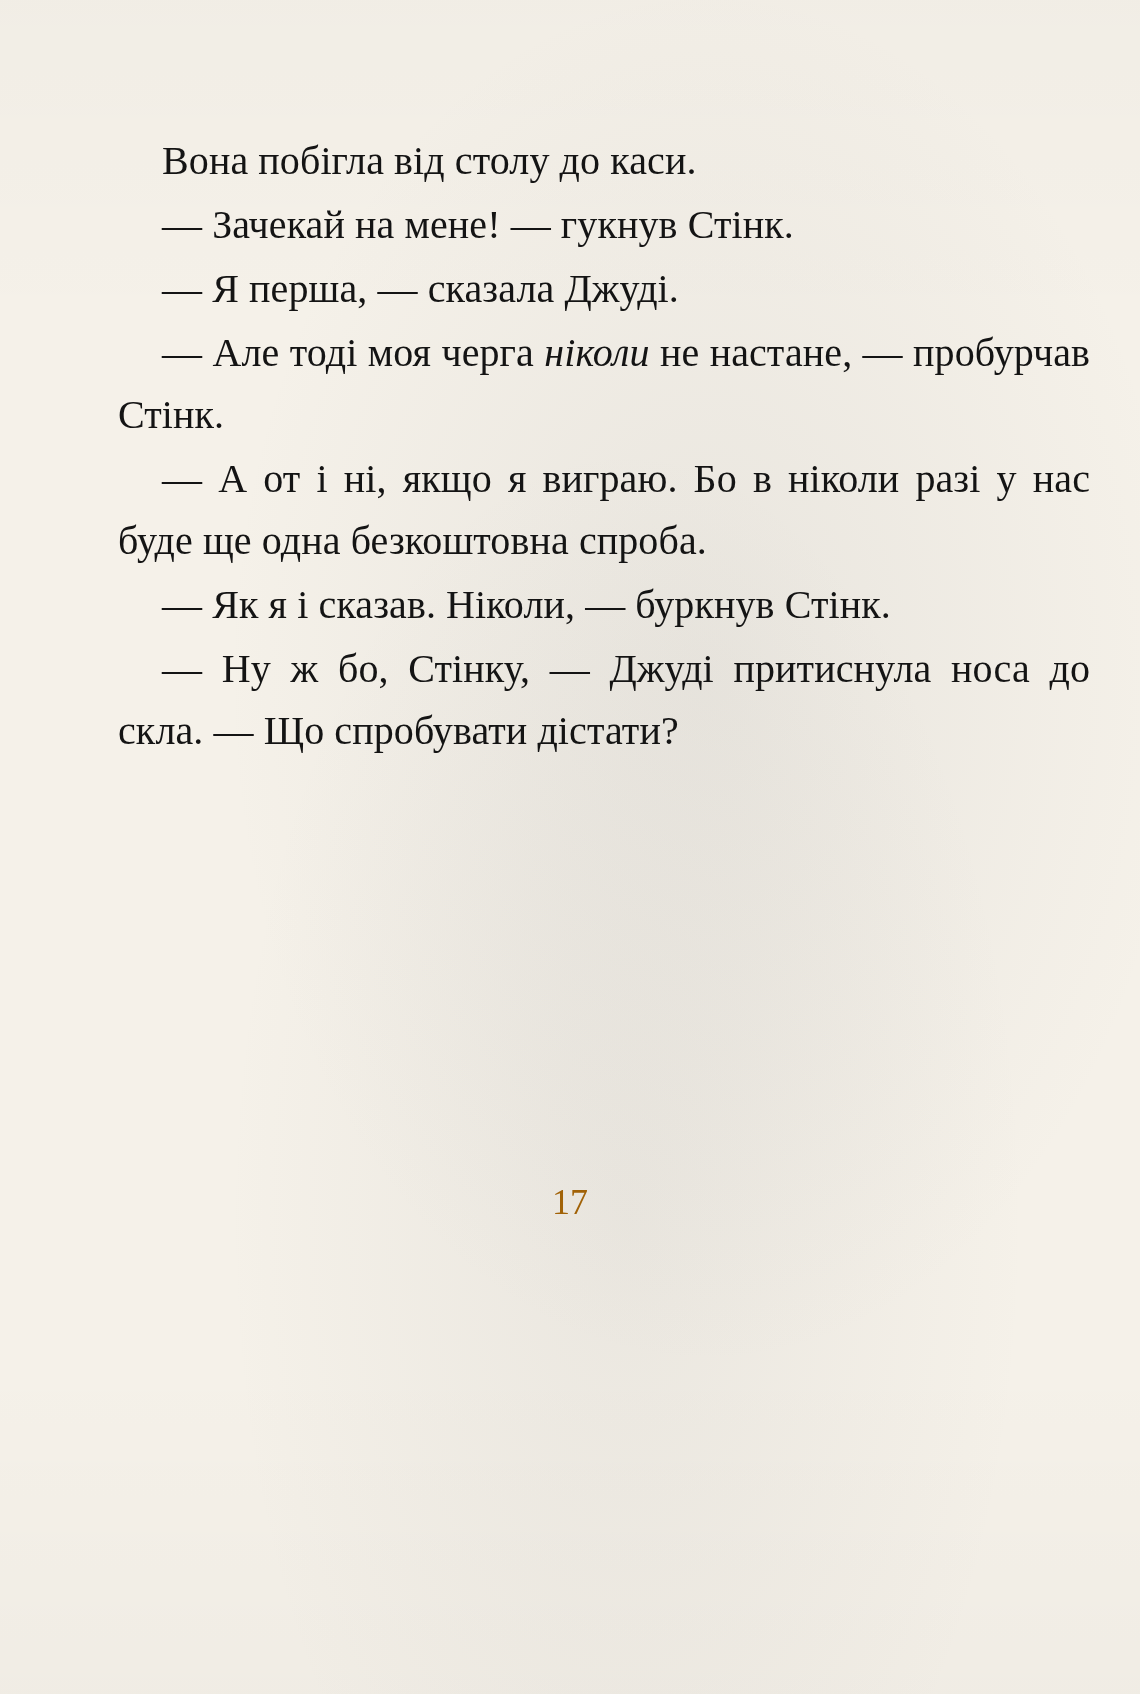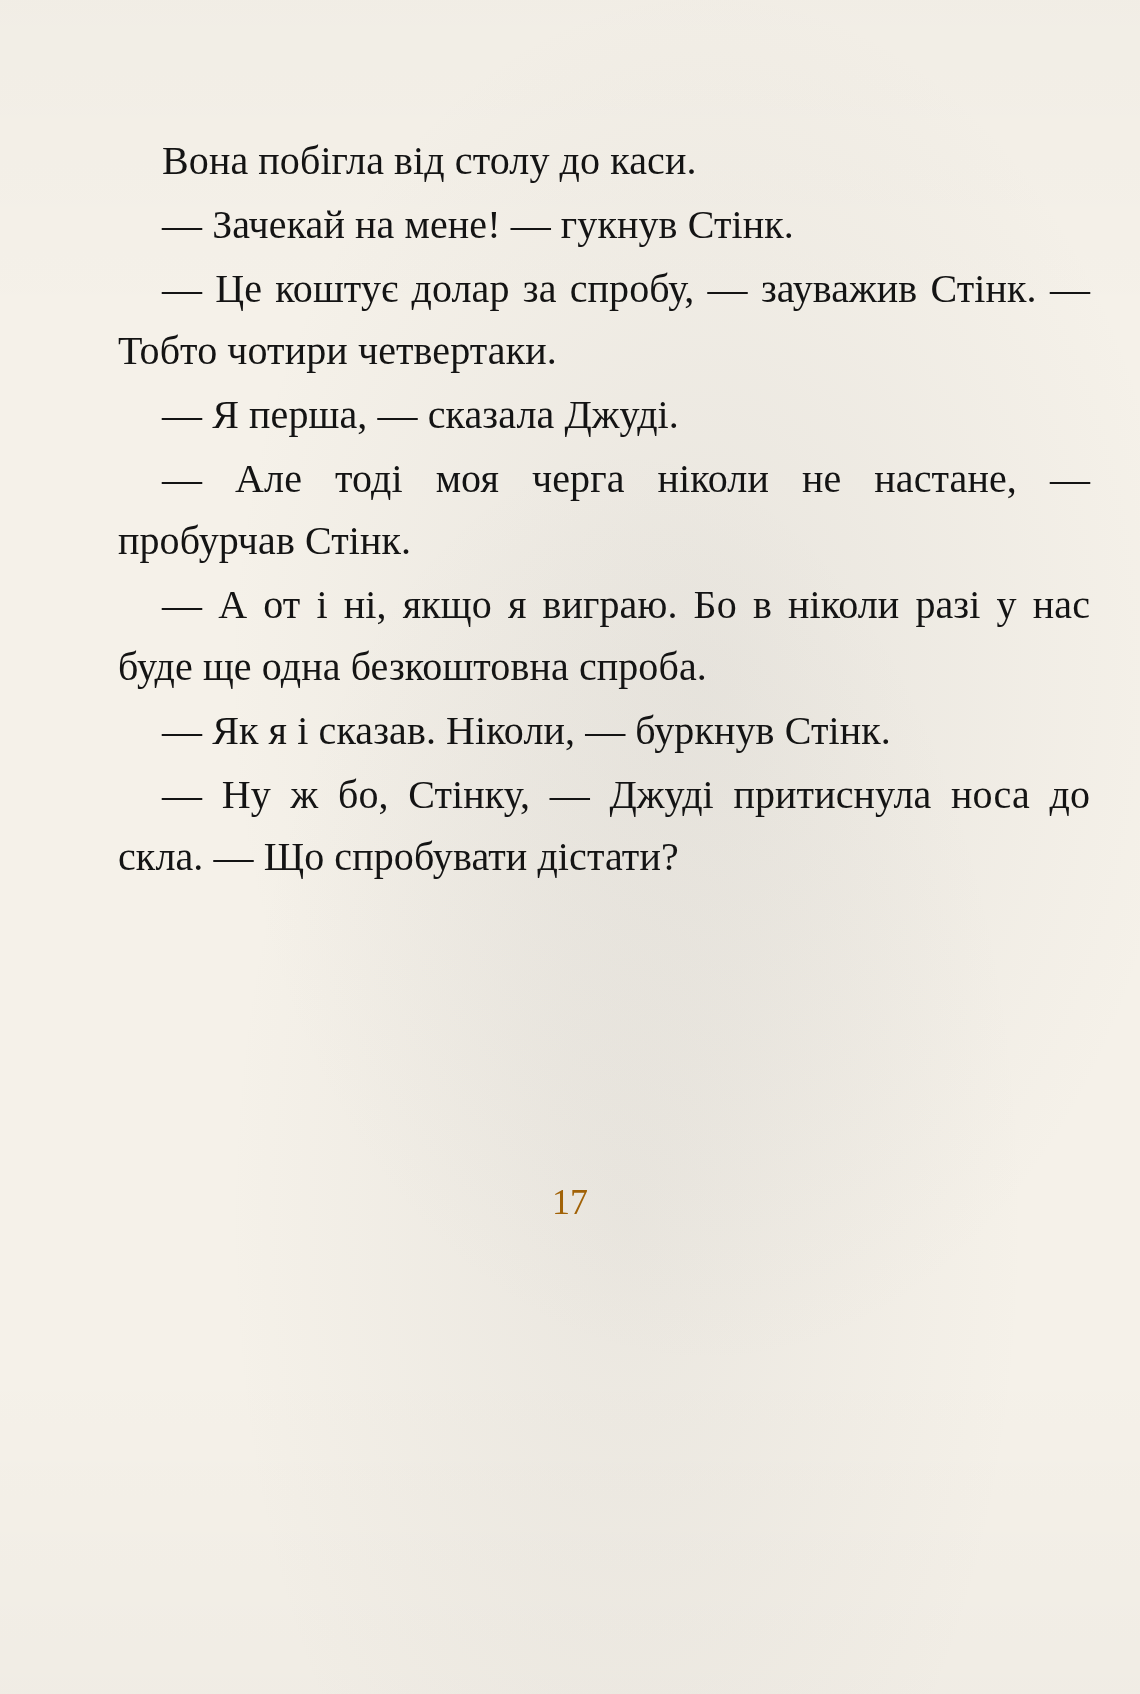--- a/index.html
+++ b/index.html
@@ -43,41 +43,41 @@
   }
   .para {
     margin: 0 0 2px 0;
     text-indent: 44px;
     text-align: justify;
   }
   .para:last-of-type {
     text-align: justify;
   }
   .para .ital {
+    font-style: italic;
   }
   .folio {
     position: absolute;
     left: 0;
     right: 0;
     bottom: 112px;
     text-align: center;
     font-size: 36px;
     color: #a16207;
   }
 </style>
 </head>
 <body>
 
 <div class="page-bleed"></div>
 
 <div class="page">
   <div class="text-block">
     <p class="para">Вона побігла від столу до каси.</p>
     <p class="para">— Зачекай на мене! — гукнув Стінк.</p>
-    <p class="para">— Це коштує долар за спробу, — зауважив Стінк. — Тобто чотири четвертаки.</p>
     <p class="para">— Я перша, — сказала Джуді.</p>
     <p class="para"><span>— Але тоді моя черга </span><span class="ital">ніколи</span><span> не настане, — пробурчав Стінк.</span></p>
     <p class="para">— А от і ні, якщо я виграю. Бо в ніколи разі у нас буде ще одна безкоштовна спроба.</p>
     <p class="para">— Як я і сказав. Ніколи, — буркнув Стінк.</p>
     <p class="para">— Ну ж бо, Стінку, — Джуді притиснула носа до скла. — Що спробувати дістати?</p>
   </div>
   <div class="folio">17</div>
 </div>
 
 </body></html>

